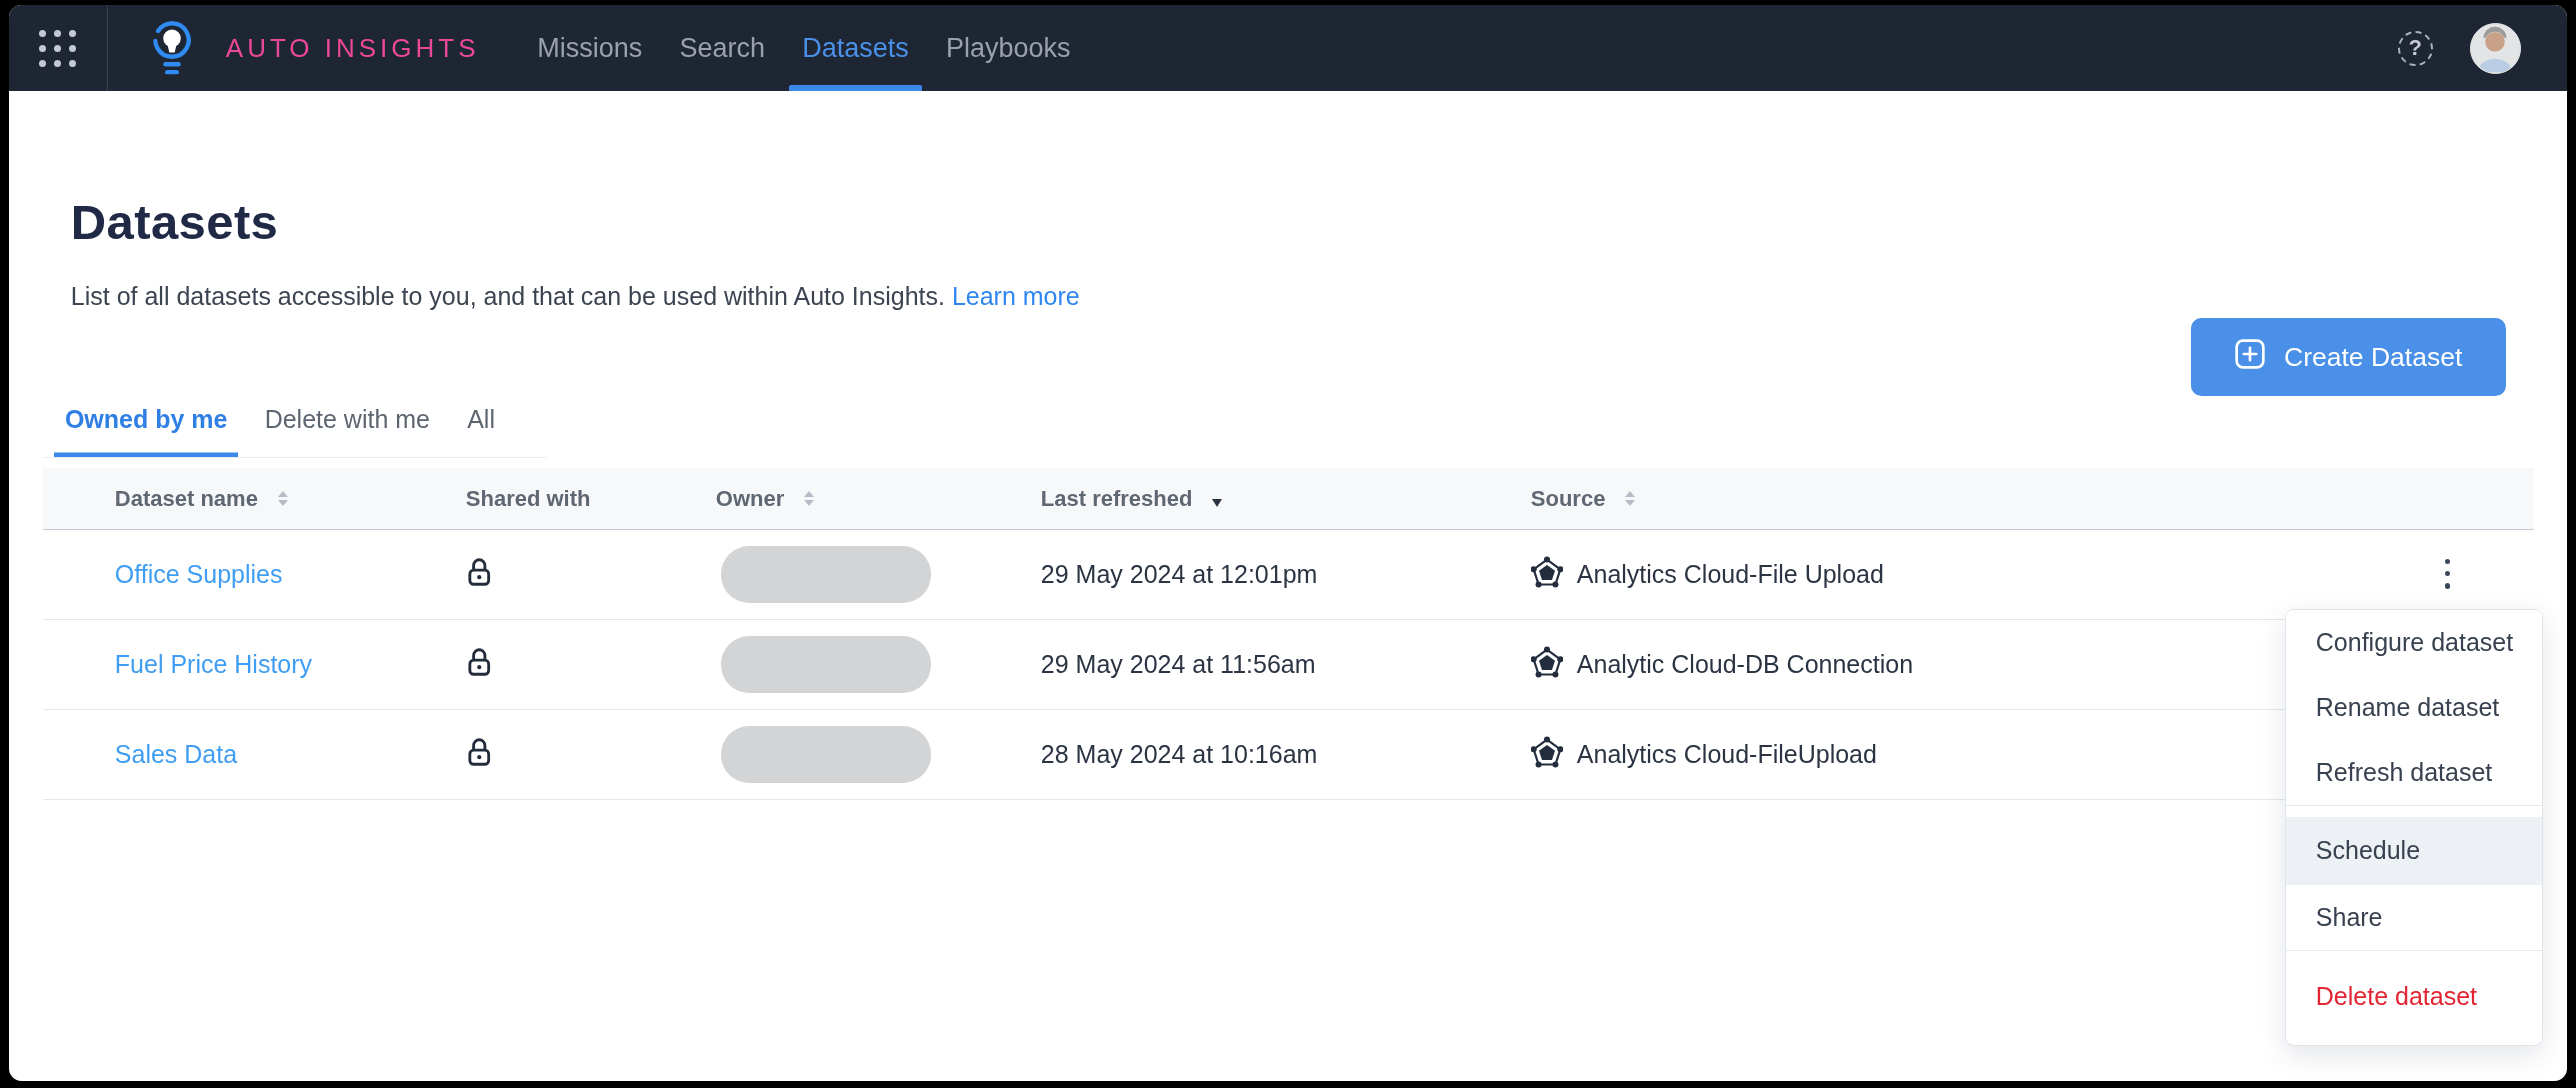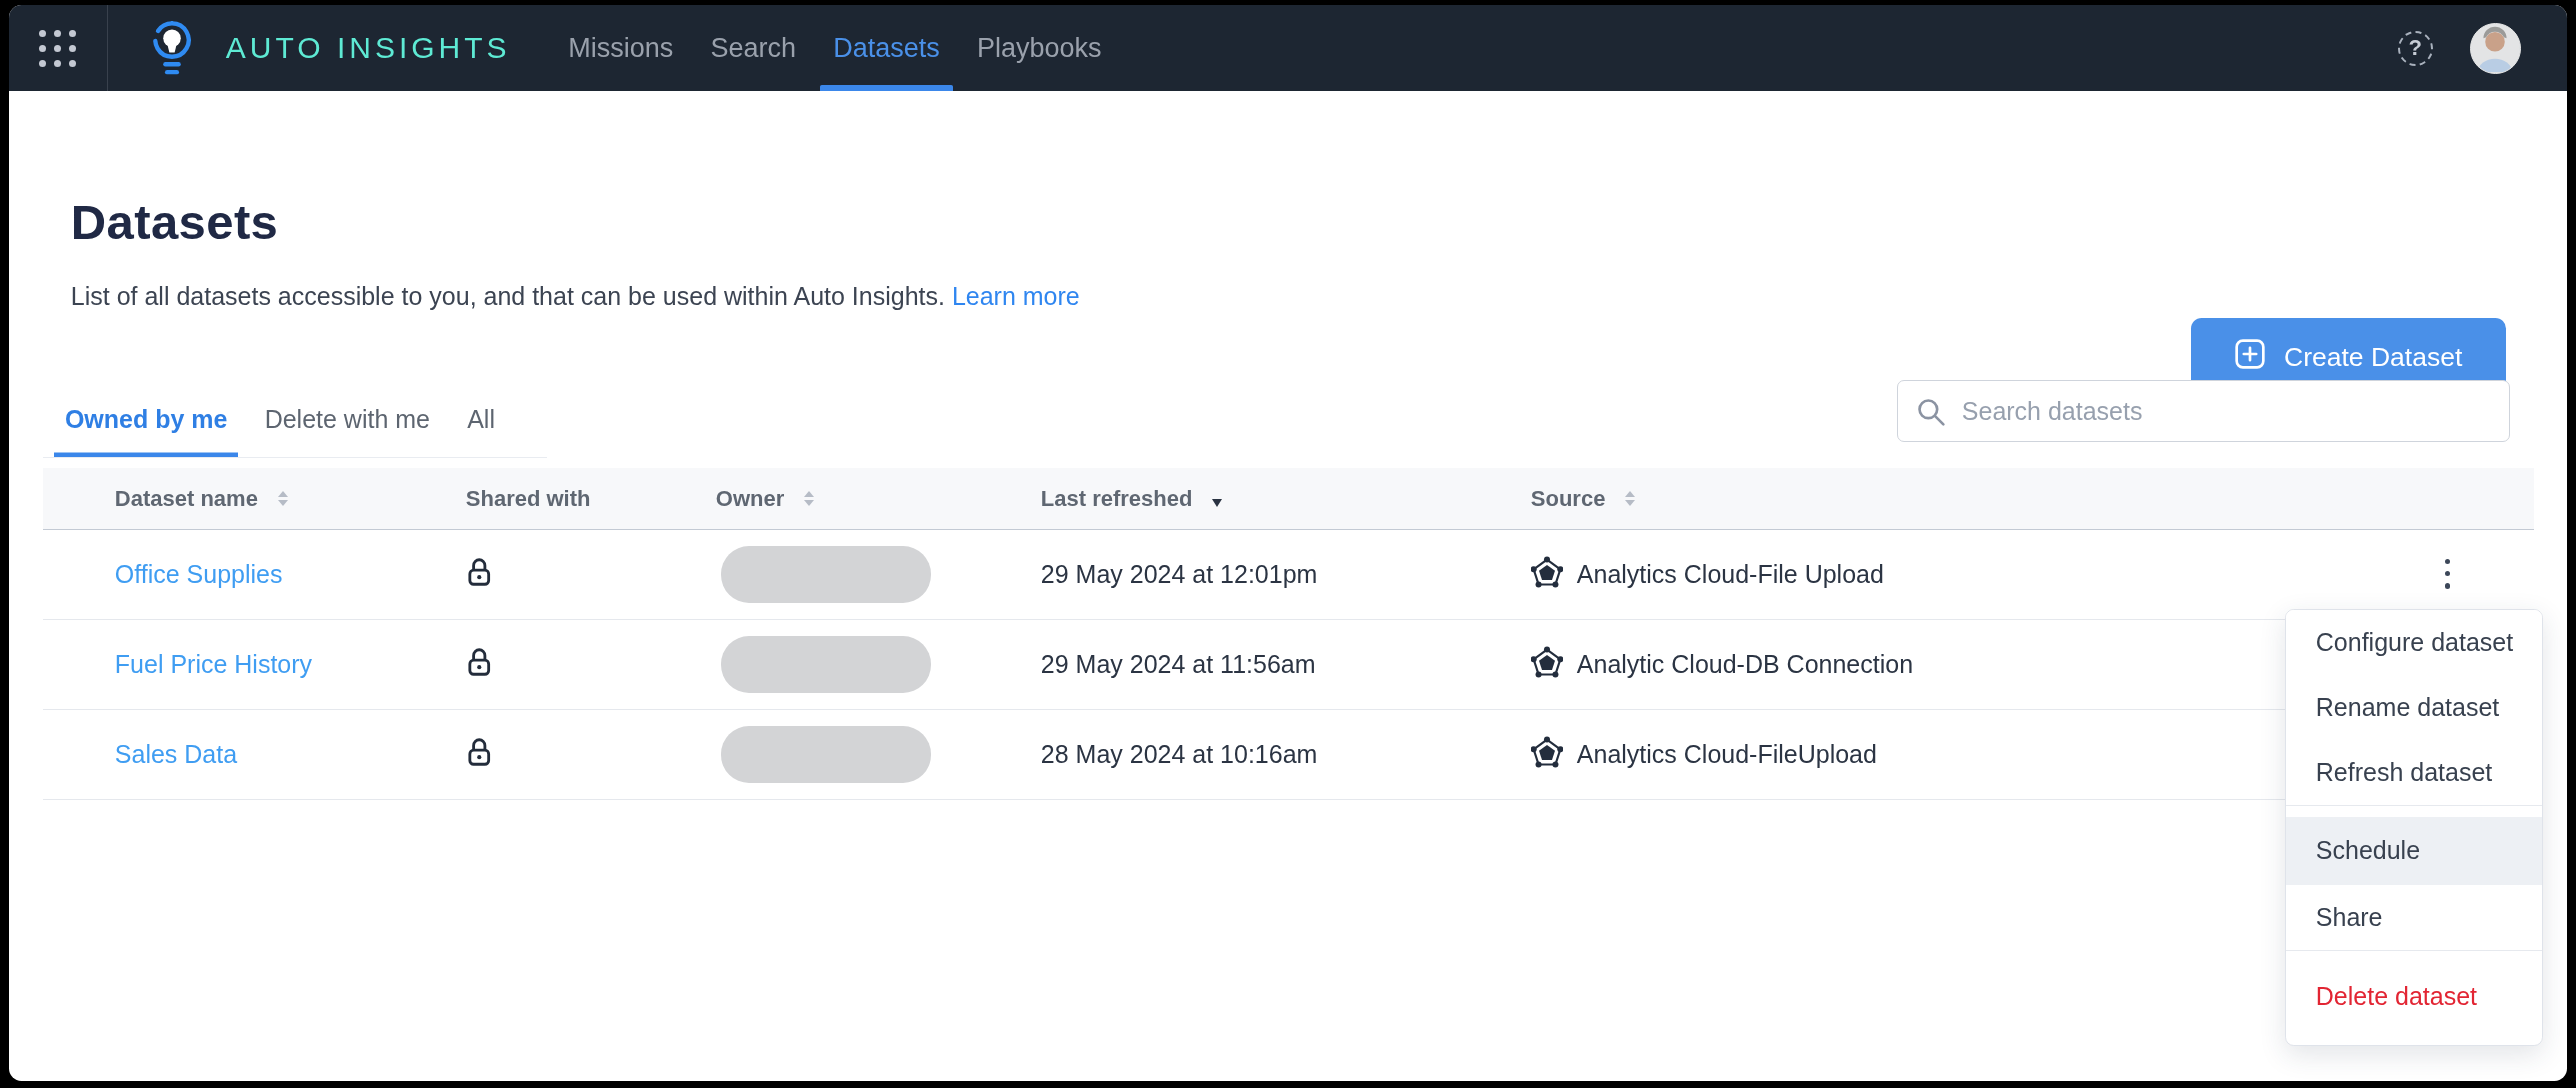--- a/index.html
+++ b/index.html
@@ -9,21 +9,21 @@
            background:#fff; border-radius:12.4px; overflow:hidden; }
 
   
   .topnav { position:relative; height:86px; background:#1d2632; display:flex; align-items:center; }
   .launcher { width:99px; height:100%; display:flex; align-items:center; justify-content:center;
               border-right:0.9px solid #39414d; cursor:pointer; }
   .grid-dots { display:grid; grid-template-columns:repeat(3,7px); grid-gap:8px; }
   .grid-dots i { width:7px; height:7px; border-radius:50%; background:#c3c8d2; }
   .brand { display:flex; align-items:center; margin-left:42px; }
   .brand svg { display:block; }
-  .brand-name { color:#5eead4; font-size:30px; font-weight:500; letter-spacing:4px; margin-left:32px; }
+  .brand-name { color:#ec4899; font-size:26px; font-weight:500; letter-spacing:4px; margin-left:32px; }
   .navitems { display:flex; align-items:center; margin-left:39px; height:100%; }
   .navitem { position:relative; height:100%; display:flex; align-items:center; padding:0 18.6px;
              color:#9aa1ac; font-size:27px; cursor:pointer; }
   .navitem.active { color:#4a90e8; }
   .navitem.active::after { content:""; position:absolute; left:5.3px; right:5.3px; bottom:0; height:6.2px;
              background:#3b87ea; border-radius:1.8px 1.8px 0 0; }
   .nav-right { margin-left:auto; display:flex; align-items:center; gap:37px; padding-right:46px; }
   .help-btn { width:35px; height:35px; border:2.7px dashed #a9b1bd; border-radius:50%;
               color:#c6ccd5; font-size:22px; font-weight:700; display:flex; align-items:center;
               justify-content:center; cursor:pointer; }
@@ -157,27 +157,20 @@
       <span>Create Dataset</span>
     </button>
   </main>
 
   <div class="toolbar">
     <div class="tabs">
       <span class="tab active">Owned by me</span>
       <span class="tab">Delete with me</span>
       <span class="tab">All</span>
     </div>
-    <div class="searchbox">
-      <svg width="30" height="30" viewBox="0 0 34 34">
-        <circle cx="14" cy="14" r="10" fill="none" stroke="#8b93a2" stroke-width="3"></circle>
-        <path d="M22 22 L31 31" stroke="#8b93a2" stroke-width="3" stroke-linecap="round"></path>
-      </svg>
-      <input type="text" placeholder="Search datasets" style="">
-    </div>
   </div>
 
   <div class="table">
 
     <div class="trow thead">
       <div class="th">
         <span>Dataset name</span>
         <span class="sort">
             <i class="up"></i>
             <i class="dn"></i>

